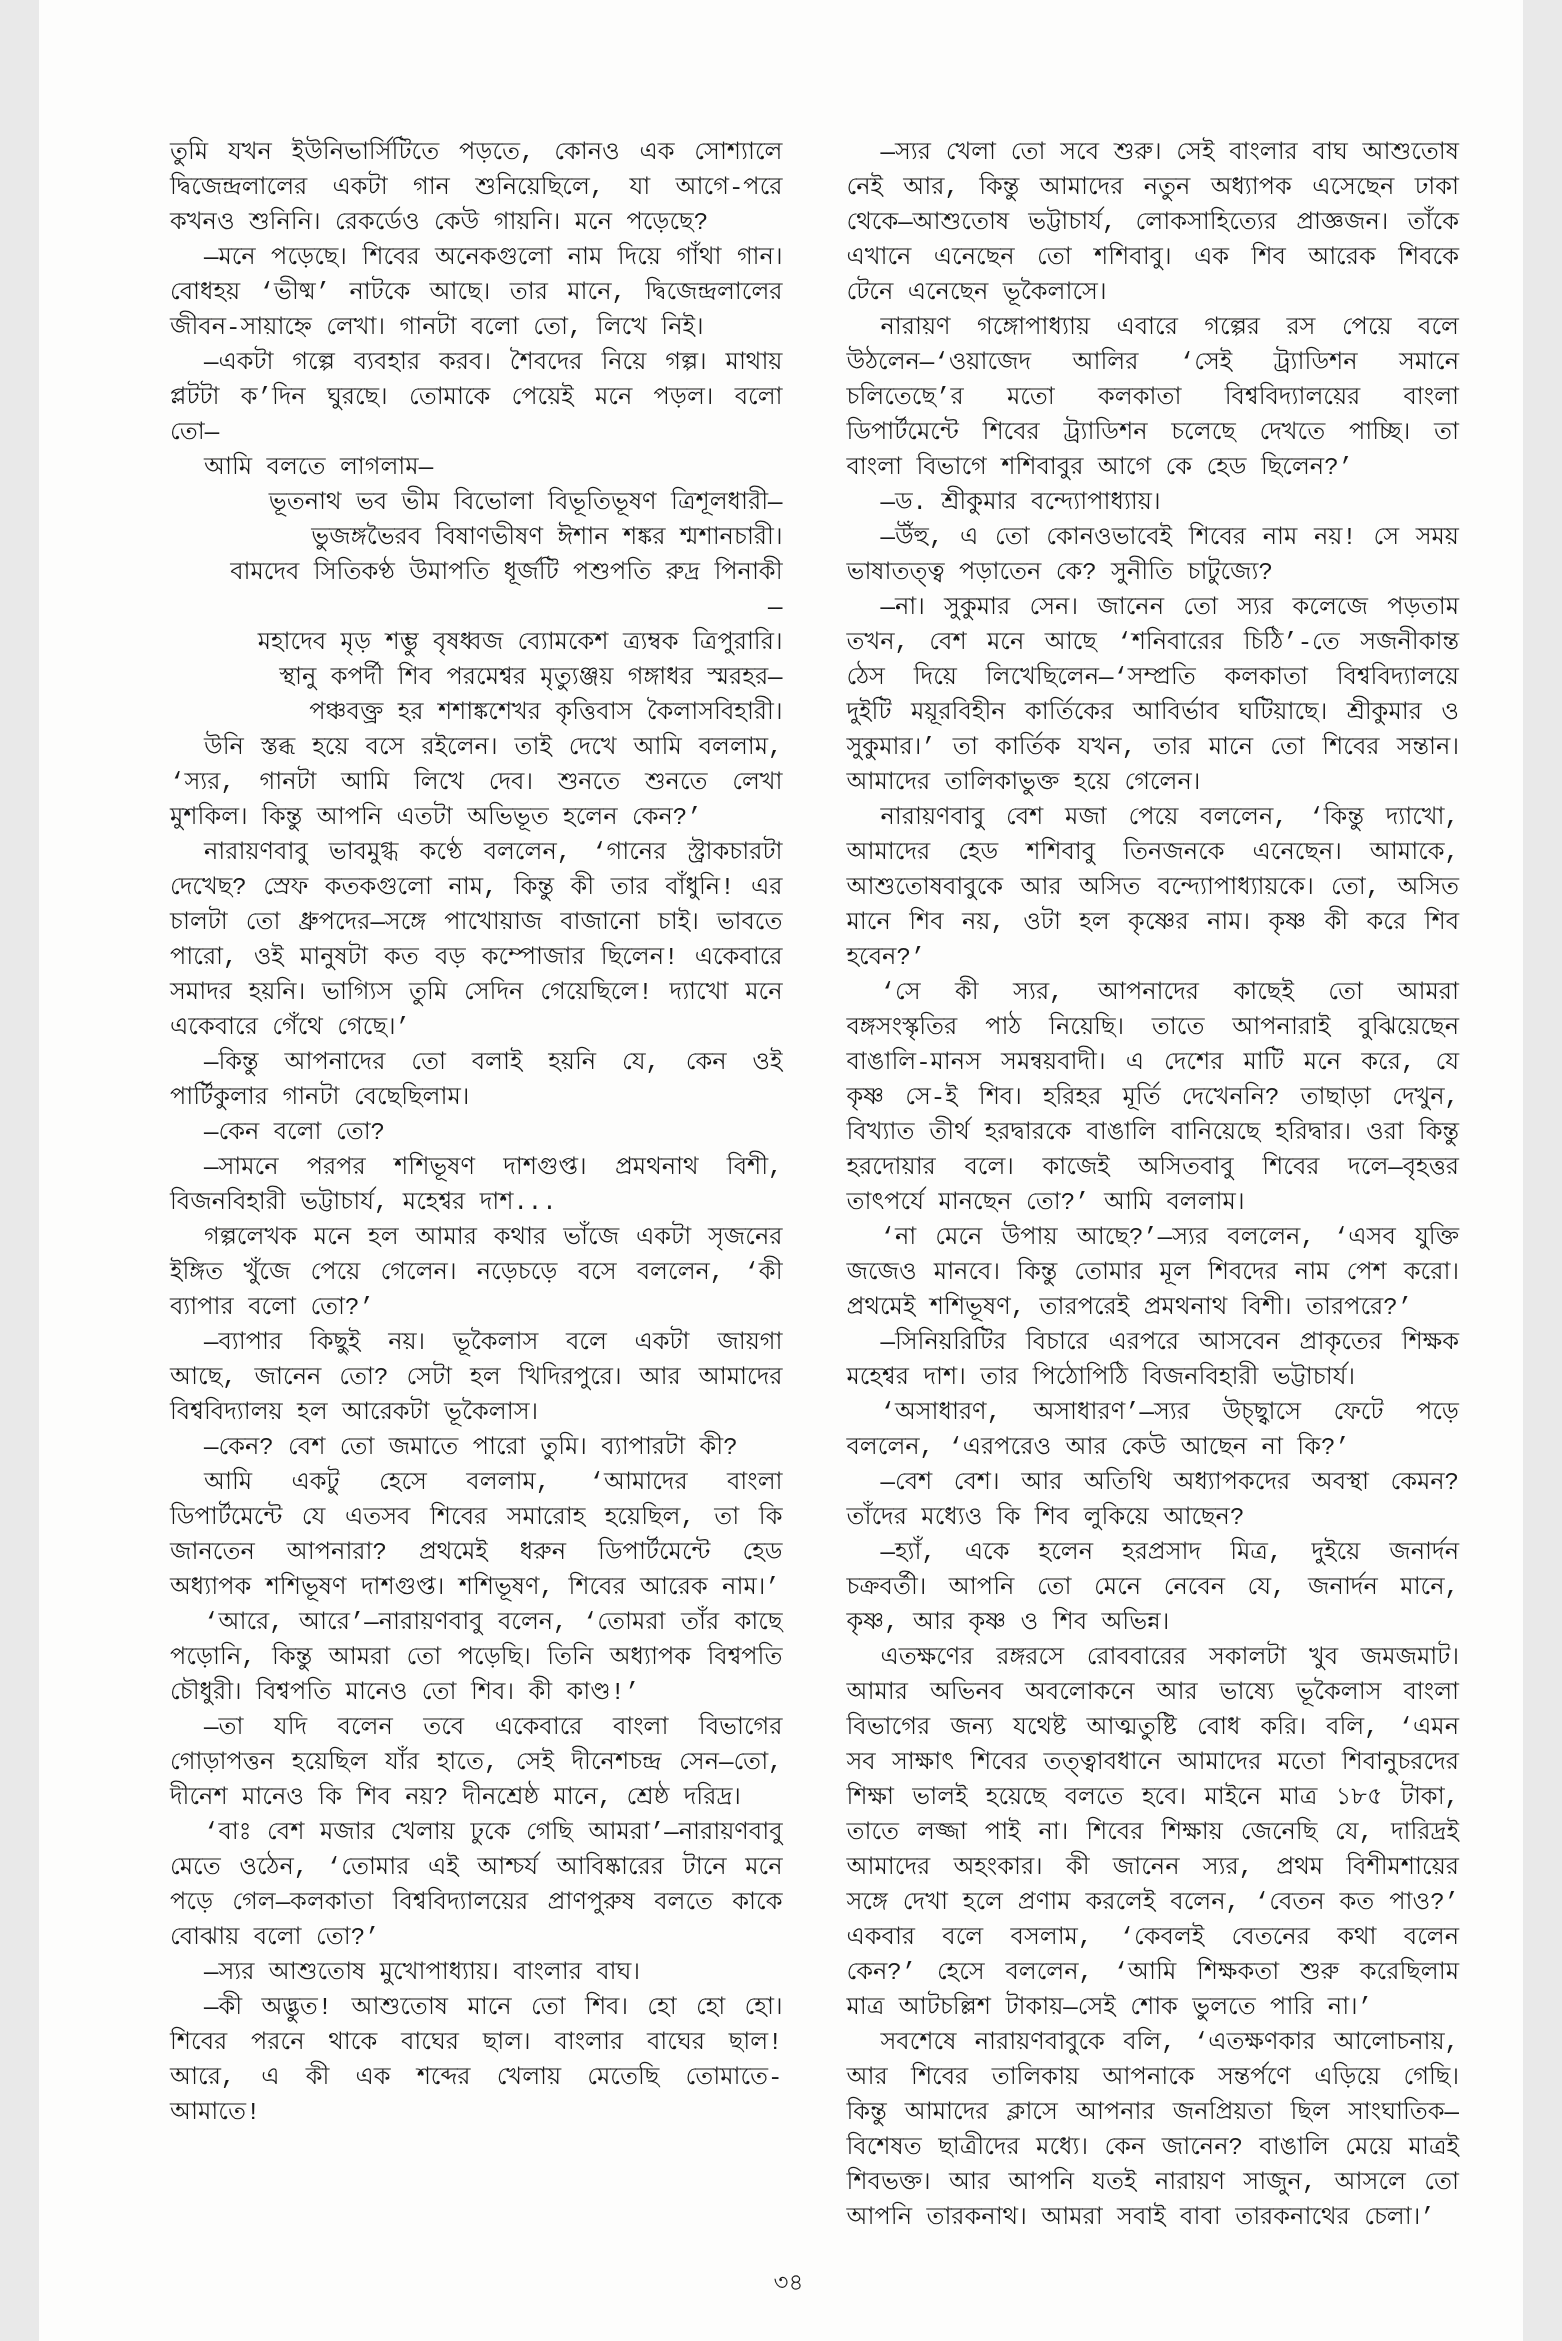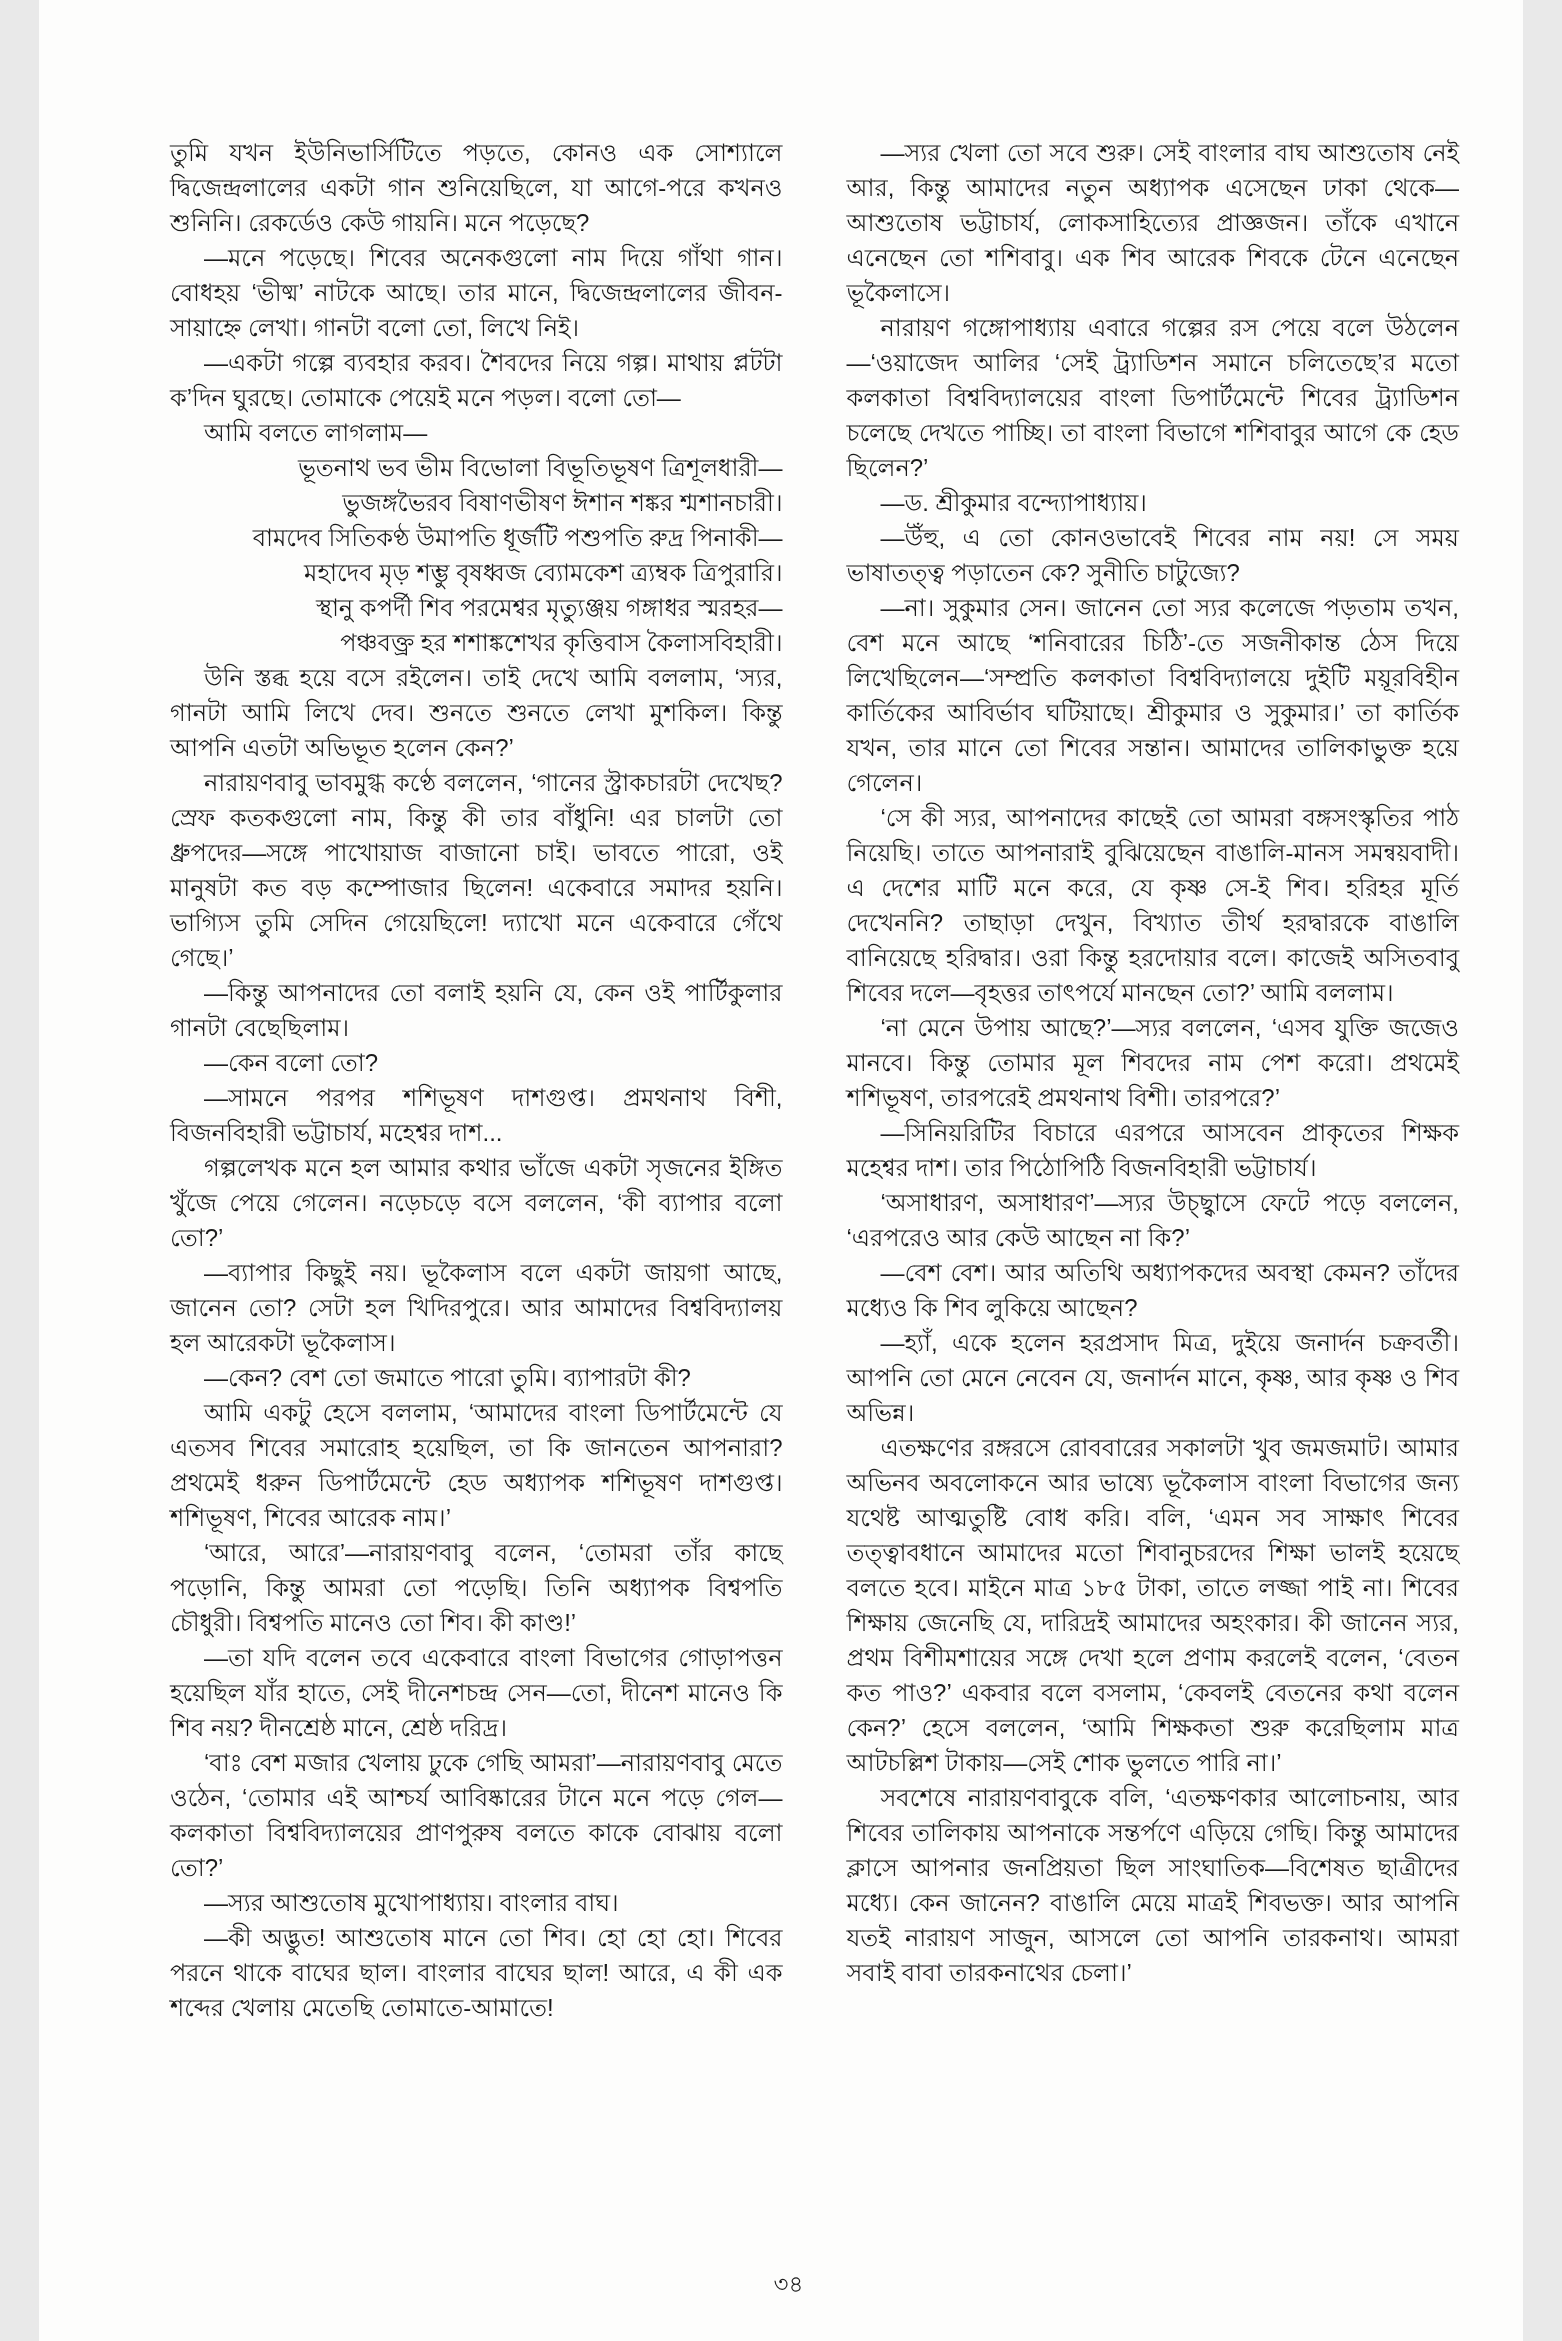--- a/index.html
+++ b/index.html
@@ -7,21 +7,21 @@
     padding: 0;
     background: #e9e9e9;
   }
   .page {
     position: relative;
     width: 1484px;
     height: 2342px;
     margin: 0 auto;
     background: #fdfdfc;
     color: #1b1b1b;
-    font-family: Liberation Sans, sans-serif;
+    font-family: Liberation Mono, monospace;
     overflow: hidden;
   }
   .columns {
     display: flex;
     gap: 64px;
     padding: 135px 64px 0 131px;
   }
   .column {
     width: 652px;
     font-size: 24px;
@@ -84,20 +84,21 @@
         <p class="para">‘বাঃ বেশ মজার খেলায় ঢুকে গেছি আমরা’—নারায়ণবাবু মেতে ওঠেন, ‘তোমার এই আশ্চর্য আবিষ্কারের টানে মনে পড়ে গেল—কলকাতা বিশ্ববিদ্যালয়ের প্রাণপুরুষ বলতে কাকে বোঝায় বলো তো?’</p>
         <p class="para">—স্যর আশুতোষ মুখোপাধ্যায়। বাংলার বাঘ।</p>
         <p class="para">—কী অদ্ভুত! আশুতোষ মানে তো শিব। হো হো হো। শিবের পরনে থাকে বাঘের ছাল। বাংলার বাঘের ছাল! আরে, এ কী এক শব্দের খেলায় মেতেছি তোমাতে-আমাতে!</p>
       </div>
     <div class="column">
         <p class="para">—স্যর খেলা তো সবে শুরু। সেই বাংলার বাঘ আশুতোষ নেই আর, কিন্তু আমাদের নতুন অধ্যাপক এসেছেন ঢাকা থেকে—আশুতোষ ভট্টাচার্য, লোকসাহিত্যের প্রাজ্ঞজন। তাঁকে এখানে এনেছেন তো শশিবাবু। এক শিব আরেক শিবকে টেনে এনেছেন ভূকৈলাসে।</p>
         <p class="para">নারায়ণ গঙ্গোপাধ্যায় এবারে গল্পের রস পেয়ে বলে উঠলেন—‘ওয়াজেদ আলির ‘সেই ট্র্যাডিশন সমানে চলিতেছে’র মতো কলকাতা বিশ্ববিদ্যালয়ের বাংলা ডিপার্টমেন্টে শিবের ট্র্যাডিশন চলেছে দেখতে পাচ্ছি। তা বাংলা বিভাগে শশিবাবুর আগে কে হেড ছিলেন?’</p>
         <p class="para">—ড. শ্রীকুমার বন্দ্যোপাধ্যায়।</p>
         <p class="para">—উঁহু, এ তো কোনওভাবেই শিবের নাম নয়! সে সময় ভাষাতত্ত্ব পড়াতেন কে? সুনীতি চাটুজ্যে?</p>
         <p class="para">—না। সুকুমার সেন। জানেন তো স্যর কলেজে পড়তাম তখন, বেশ মনে আছে ‘শনিবারের চিঠি’-তে সজনীকান্ত ঠেস দিয়ে লিখেছিলেন—‘সম্প্রতি কলকাতা বিশ্ববিদ্যালয়ে দুইটি ময়ূরবিহীন কার্তিকের আবির্ভাব ঘটিয়াছে। শ্রীকুমার ও সুকুমার।’ তা কার্তিক যখন, তার মানে তো শিবের সন্তান। আমাদের তালিকাভুক্ত হয়ে গেলেন।</p>
+        <p class="para">নারায়ণবাবু বেশ মজা পেয়ে বললেন, ‘কিন্তু দ্যাখো, আমাদের হেড শশিবাবু তিনজনকে এনেছেন। আমাকে, আশুতোষবাবুকে আর অসিত বন্দ্যোপাধ্যায়কে। তো, অসিত মানে শিব নয়, ওটা হল কৃষ্ণের নাম। কৃষ্ণ কী করে শিব হবেন?’</p>
         <p class="para">‘সে কী স্যর, আপনাদের কাছেই তো আমরা বঙ্গসংস্কৃতির পাঠ নিয়েছি। তাতে আপনারাই বুঝিয়েছেন বাঙালি-মানস সমন্বয়বাদী। এ দেশের মাটি মনে করে, যে কৃষ্ণ সে-ই শিব। হরিহর মূর্তি দেখেননি? তাছাড়া দেখুন, বিখ্যাত তীর্থ হরদ্বারকে বাঙালি বানিয়েছে হরিদ্বার। ওরা কিন্তু হরদোয়ার বলে। কাজেই অসিতবাবু শিবের দলে—বৃহত্তর তাৎপর্যে মানছেন তো?’ আমি বললাম।</p>
         <p class="para">‘না মেনে উপায় আছে?’—স্যর বললেন, ‘এসব যুক্তি জজেও মানবে। কিন্তু তোমার মূল শিবদের নাম পেশ করো। প্রথমেই শশিভূষণ, তারপরেই প্রমথনাথ বিশী। তারপরে?’</p>
         <p class="para">—সিনিয়রিটির বিচারে এরপরে আসবেন প্রাকৃতের শিক্ষক মহেশ্বর দাশ। তার পিঠোপিঠি বিজনবিহারী ভট্টাচার্য।</p>
         <p class="para">‘অসাধারণ, অসাধারণ’—স্যর উচ্ছ্বাসে ফেটে পড়ে বললেন, ‘এরপরেও আর কেউ আছেন না কি?’</p>
         <p class="para">—বেশ বেশ। আর অতিথি অধ্যাপকদের অবস্থা কেমন? তাঁদের মধ্যেও কি শিব লুকিয়ে আছেন?</p>
         <p class="para">—হ্যাঁ, একে হলেন হরপ্রসাদ মিত্র, দুইয়ে জনার্দন চক্রবর্তী। আপনি তো মেনে নেবেন যে, জনার্দন মানে, কৃষ্ণ, আর কৃষ্ণ ও শিব অভিন্ন।</p>
         <p class="para">এতক্ষণের রঙ্গরসে রোববারের সকালটা খুব জমজমাট। আমার অভিনব অবলোকনে আর ভাষ্যে ভূকৈলাস বাংলা বিভাগের জন্য যথেষ্ট আত্মতুষ্টি বোধ করি। বলি, ‘এমন সব সাক্ষাৎ শিবের তত্ত্বাবধানে আমাদের মতো শিবানুচরদের শিক্ষা ভালই হয়েছে বলতে হবে। মাইনে মাত্র ১৮৫ টাকা, তাতে লজ্জা পাই না। শিবের শিক্ষায় জেনেছি যে, দারিদ্রই আমাদের অহংকার। কী জানেন স্যর, প্রথম বিশীমশায়ের সঙ্গে দেখা হলে প্রণাম করলেই বলেন, ‘বেতন কত পাও?’ একবার বলে বসলাম, ‘কেবলই বেতনের কথা বলেন কেন?’ হেসে বললেন, ‘আমি শিক্ষকতা শুরু করেছিলাম মাত্র আটচল্লিশ টাকায়—সেই শোক ভুলতে পারি না।’</p>
         <p class="para">সবশেষে নারায়ণবাবুকে বলি, ‘এতক্ষণকার আলোচনায়, আর শিবের তালিকায় আপনাকে সন্তর্পণে এড়িয়ে গেছি। কিন্তু আমাদের ক্লাসে আপনার জনপ্রিয়তা ছিল সাংঘাতিক—বিশেষত ছাত্রীদের মধ্যে। কেন জানেন? বাঙালি মেয়ে মাত্রই শিবভক্ত। আর আপনি যতই নারায়ণ সাজুন, আসলে তো আপনি তারকনাথ। আমরা সবাই বাবা তারকনাথের চেলা।’</p>
       </div>
   </div>

